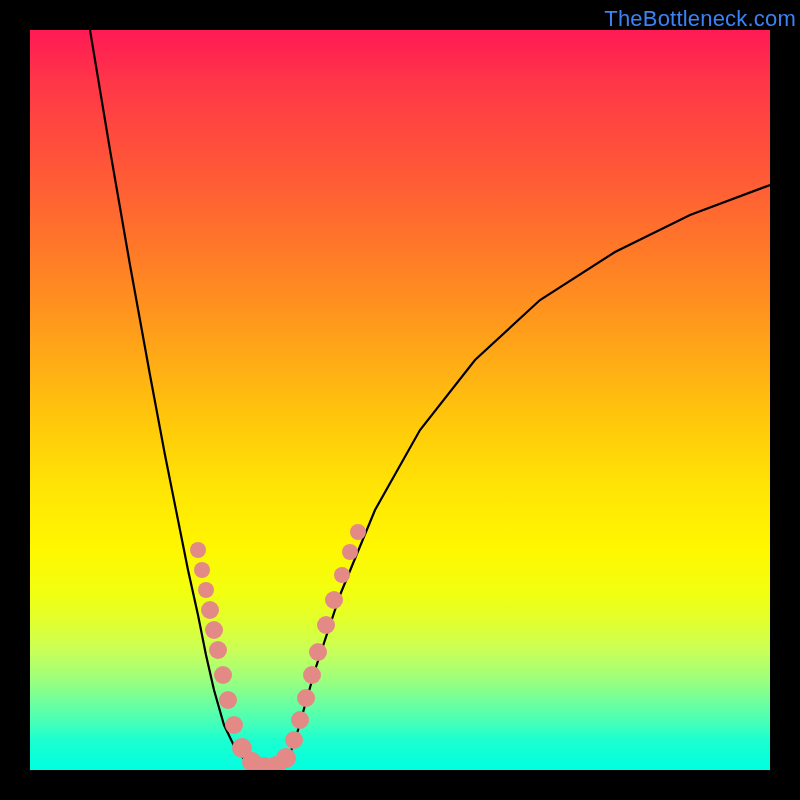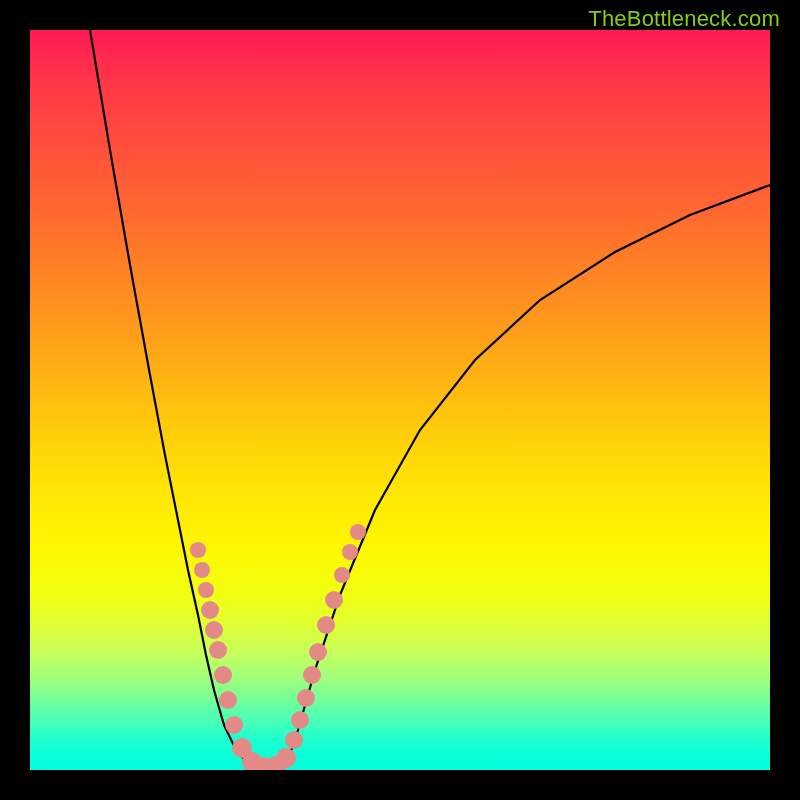--- a/index.html
+++ b/index.html
@@ -41,22 +41,22 @@
       #9aff7f 88%,
       #6bffa0 91%,
       #3fffbd 94%,
       #1bffd0 96%,
       #00ffe0 100%
     );
   }
   .watermark {
     position: absolute;
     top: 6px;
-    right: 20px;
-    color: #84cc16;
+    right: 4px;
+    color: #3b82f6;
     font-size: 22px;
     font-weight: 500;
     letter-spacing: 0.2px;
     user-select: none;
   }
   svg.overlay {
     position: absolute;
     left: 0;
     top: 0;
     width: 740px;

